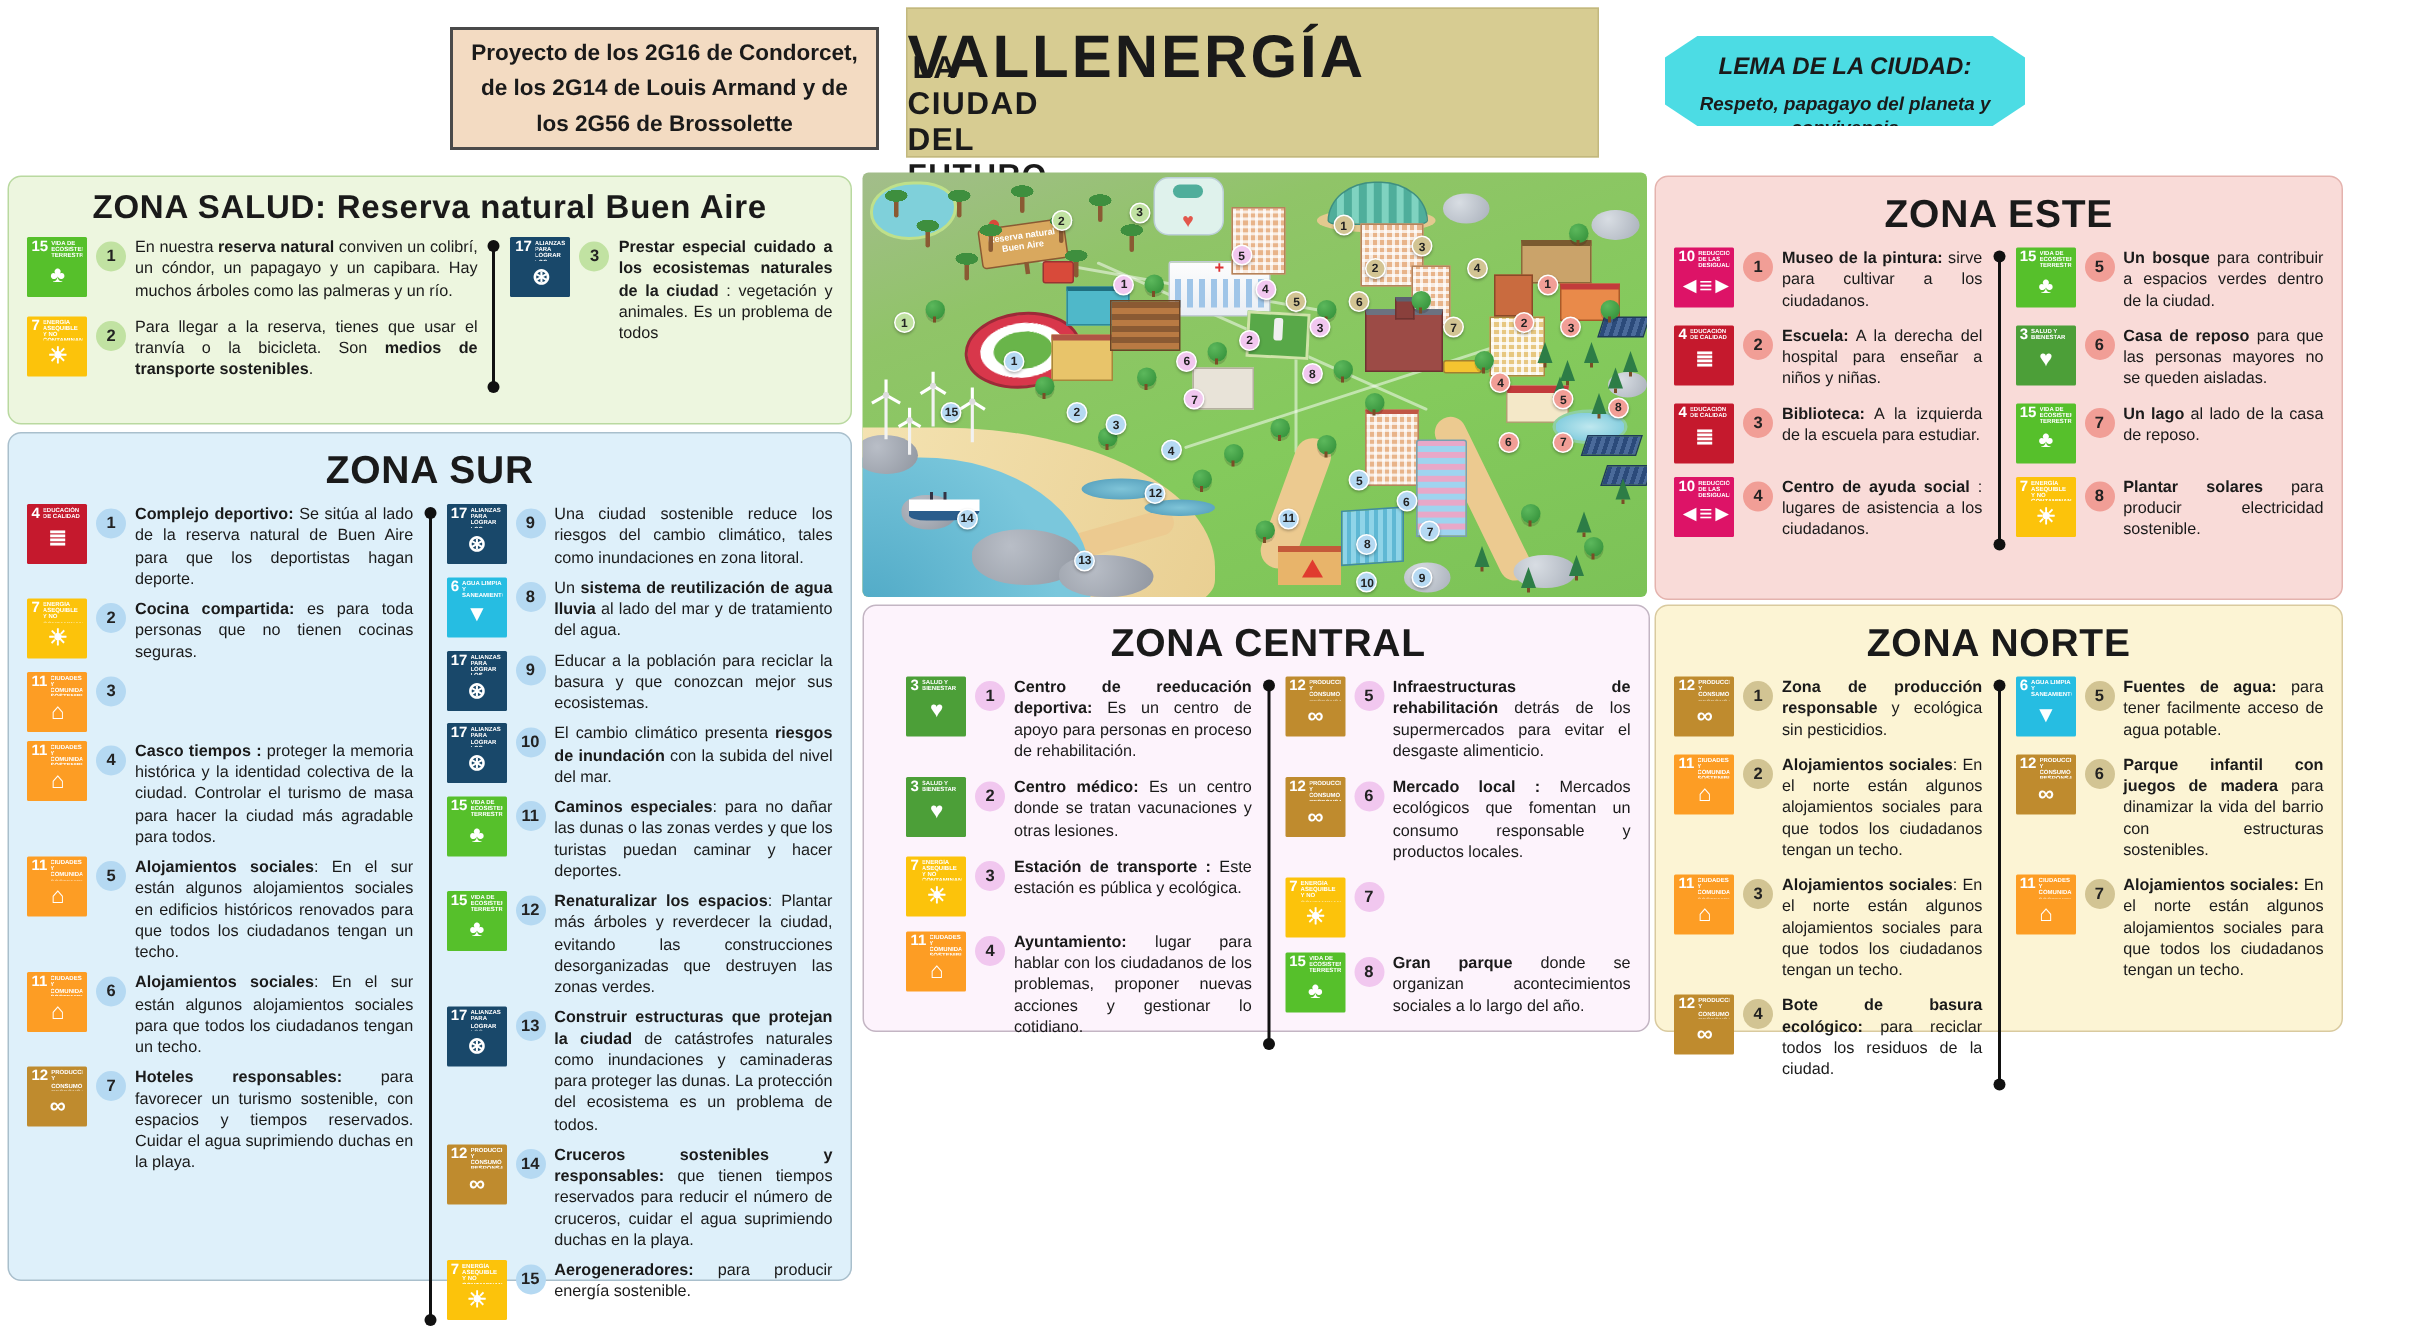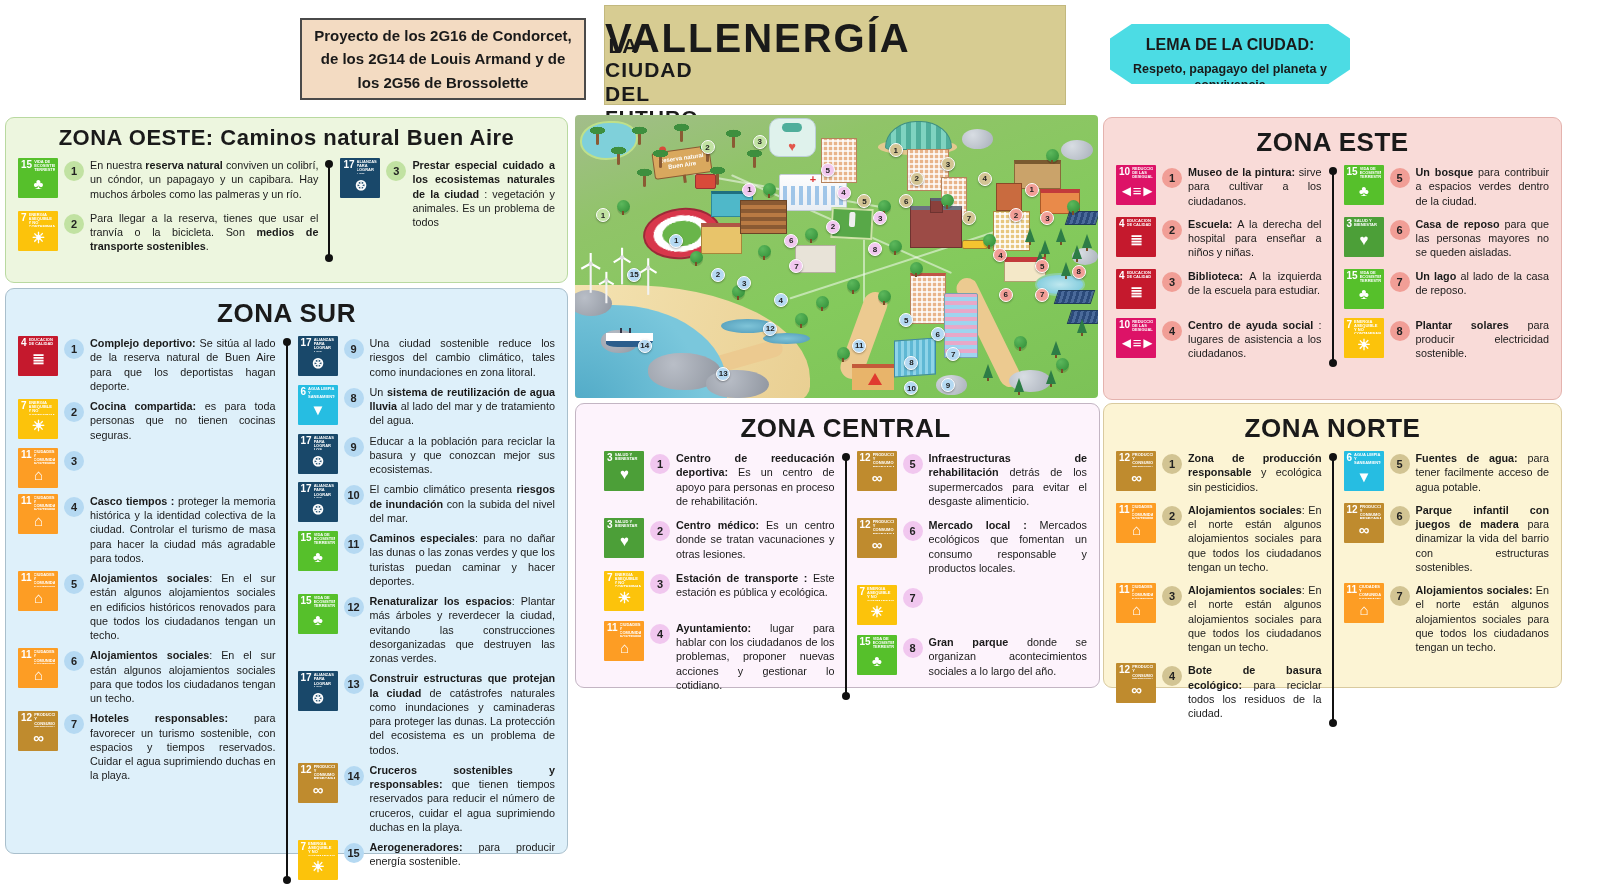--- a/index.html
+++ b/index.html
@@ -5,21 +5,21 @@
 <style>
   html,body{margin:0;padding:0;background:#fff;}
   body{width:1624px;height:893px;font-family:"Liberation Sans",sans-serif;position:relative;overflow:hidden;color:#1a1a1a;}
   .board{position:absolute;inset:0;}
 
   
   .hd-project{position:absolute;left:300px;top:18px;width:286px;height:82px;background:#f3dbc2;border:2px solid #4a4a4a;display:flex;align-items:center;justify-content:center;text-align:center;font-weight:bold;font-size:15px;line-height:1.55;padding:0 12px;box-sizing:border-box;}
   .hd-title{position:absolute;left:604px;top:5px;width:462px;height:100px;background:#d7cc92;border:1px solid #c2b87e;text-align:center;box-sizing:border-box;}
   .hd-title .t1{font-size:40px;font-weight:900;letter-spacing:2px;margin-top:10px;}
   .hd-title .t2{font-size:21px;font-weight:900;letter-spacing:1px;margin-top:2px;}
-  .hd-lema{position:absolute;left:1110px;top:24px;width:240px;height:60px;background:#4cdce4;clip-path:polygon(9% 0,91% 0,100% 24%,100% 76%,91% 100%,9% 100%,0 76%,0 24%);text-align:center;box-sizing:border-box;padding-top:12px;}
+  .hd-lema{position:absolute;left:1110px;top:24px;width:240px;height:60px;background:#4cdce4;clip-path:polygon(9% 0,91% 0,100% 24%,100% 76%,91% 100%,9% 100%,0 76%,0 24%);text-align:center;box-sizing:border-box;padding-top:12px;font-style:italic;}
   .hd-lema .l1{font-weight:900;font-size:16px;}
   .hd-lema .l2{font-weight:bold;font-size:12.5px;margin-top:7px;padding:0 20px;line-height:1.3;}
 
   
   .panel{position:absolute;border-radius:9px;border:1.5px solid;box-sizing:border-box;}
   .panel h2{text-align:center;font-weight:900;font-size:26px;letter-spacing:.5px;margin:9px 6px 5px;}
   .oeste{left:5px;top:117px;width:563px;height:166px;background:#edf6df;border-color:#b9d9a0;}
   .oeste h2{font-size:22px;margin-top:7px;}
   .sur{left:5px;top:288px;width:563px;height:566px;background:#def0fa;border-color:#a9bfcc;}
   .central{left:575px;top:403px;width:525px;height:285px;background:#fdf3fc;border-color:#c3b5c3;padding-left:16px;}
@@ -137,21 +137,21 @@
   <div class="hd-title">
     <div class="t1">VALLENERGÍA</div>
     <div class="t2">LA CIUDAD DEL FUTURO</div>
   </div>
   <div class="hd-lema">
     <div class="l1">LEMA DE LA CIUDAD:</div>
     <div class="l2">Respeto, papagayo del planeta y convivencia</div>
   </div>
 
   <section class="panel oeste">
-    <h2>ZONA OESTE: Caminos natural Buen Aire</h2>
+    <h2>ZONA SALUD: Reserva natural Buen Aire</h2>
     <div class="cols">
       <div class="col wide">
           <div class="item">
             <div class="sdg" style="background: rgb(86, 192, 43);">
               <div class="hdr">
                 <span class="num">15</span>
                 <span class="ttl">VIDA DE ECOSISTEMAS TERRESTRES</span>
               </div>
               <div class="glyph">♣</div>
             </div>

